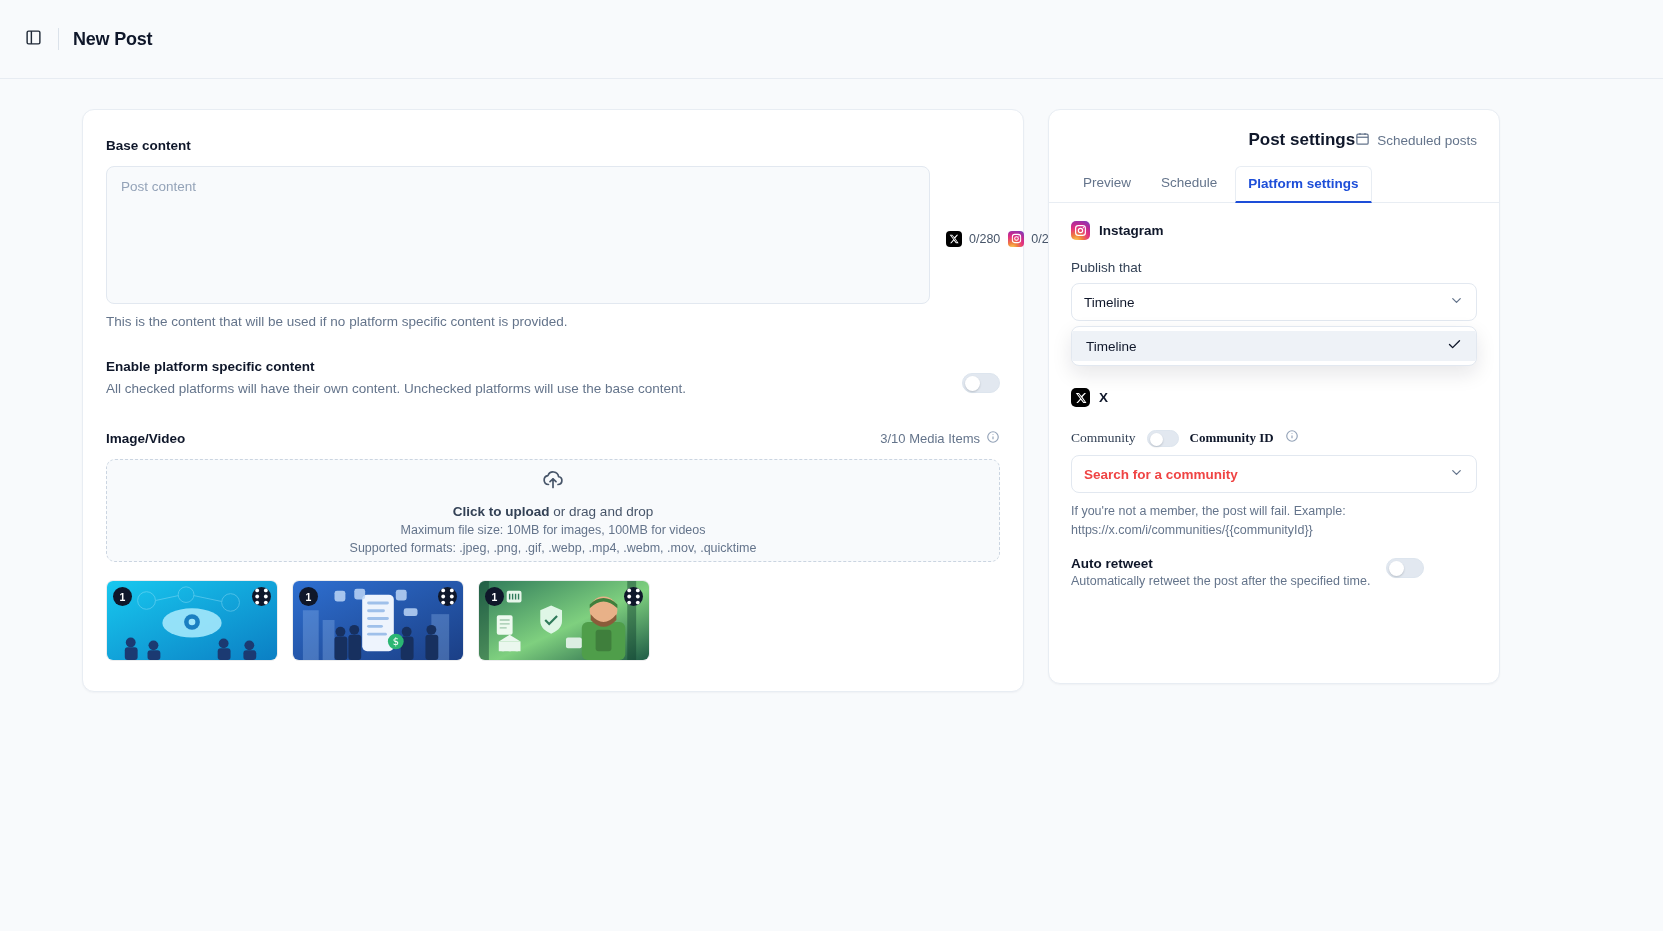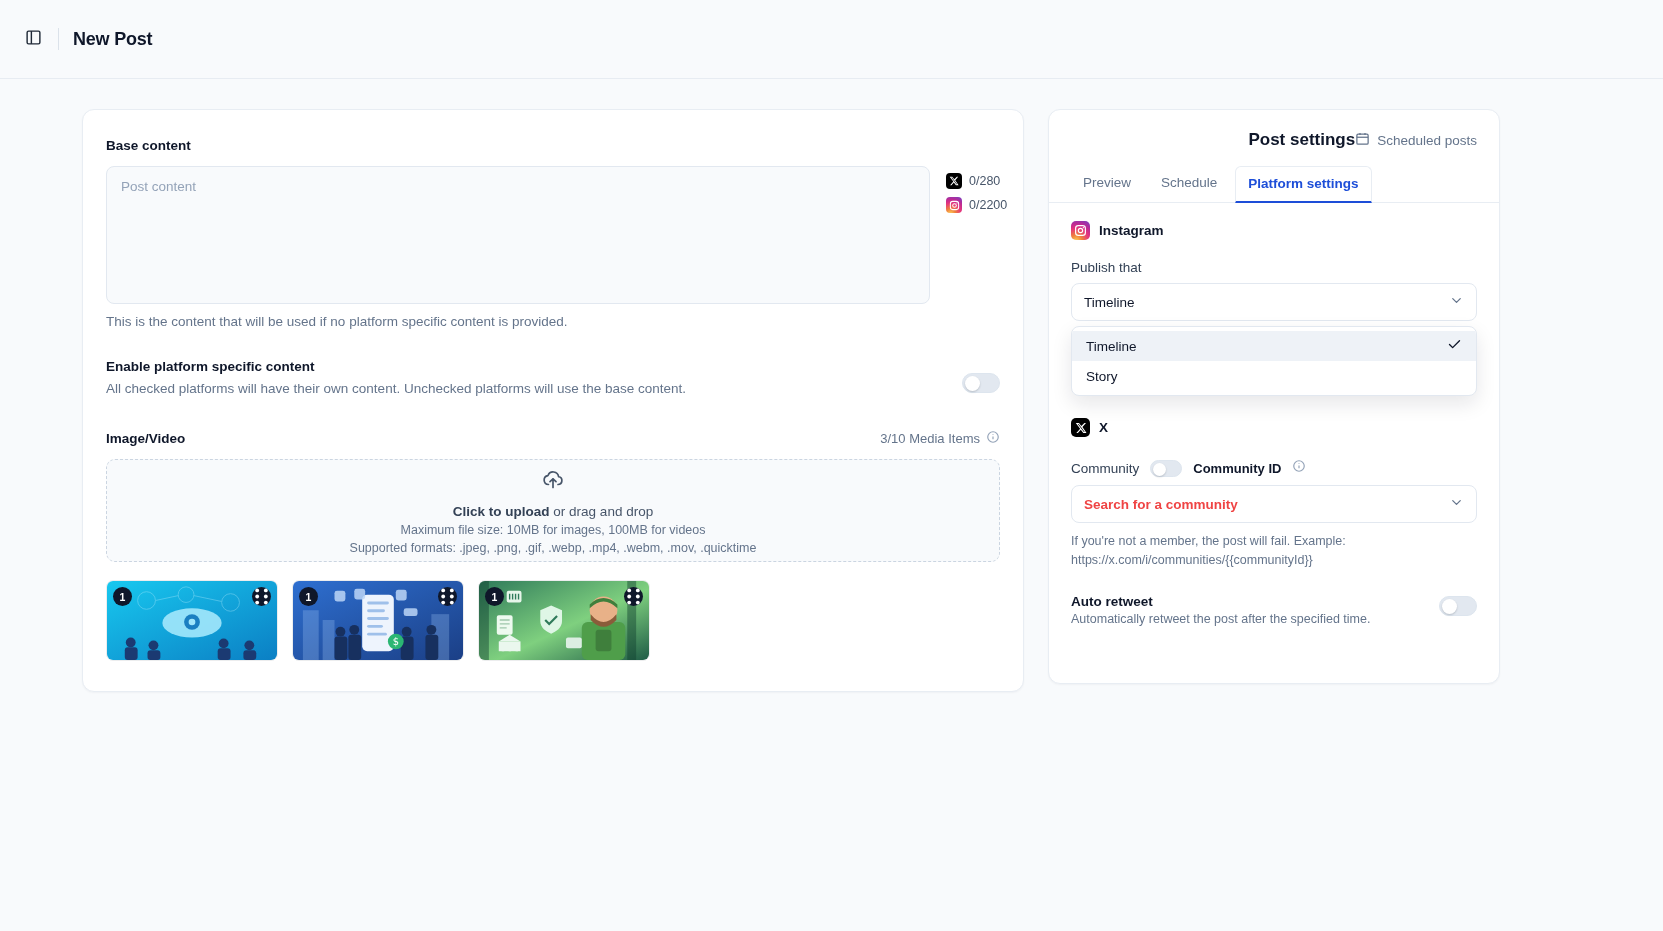--- a/index.html
+++ b/index.html
@@ -55,21 +55,21 @@
     background: #f8fafc;
     border: 1px solid #e2e8f0;
     border-radius: 8px;
     padding: 12px 14px;
     font-size: 13.5px;
     color: #0f172a;
     resize: none;
     font-family: "Liberation Sans", sans-serif;
   }
   .textarea::placeholder { color: #94a3b8; }
-  .counters { display: flex; flex-direction: column; gap: 8px; padding-top: 7px; }
+  .counters { display: flex; flex-direction: row; gap: 8px; padding-top: 7px; }
   .counter { display: flex; align-items: center; gap: 7px; font-size: 12.5px; color: #475569; }
 
   .icon-badge {
     width: 16px; height: 16px; border-radius: 4px;
     display: inline-flex; align-items: center; justify-content: center;
     flex: 0 0 16px;
   }
   .icon-x { background: #000; }
   .icon-ig {
     background: radial-gradient(circle at 28% 105%, #fdd05a 0%, #f0823c 24%, #e5357c 52%, #bb2a95 72%, #6f44c6 100%);
@@ -183,27 +183,27 @@
     padding: 4px 0;
   }
   .dd-item {
     height: 30px;
     display: flex; align-items: center; justify-content: space-between;
     padding: 0 14px;
     font-size: 13.5px; color: #0f172a; cursor: pointer;
   }
   .dd-item.selected { background: #eef2f7; }
 
-  .community-row { display: flex; align-items: center; gap: 11px; margin-top: 22px; }
+  .community-row { display: flex; align-items: center; gap: 11px; margin-top: 22px; font-family: Liberation Serif, serif; }
   .community-label { font-size: 13.5px; color: #334155; }
   .community-id { font-size: 13px; font-weight: bold; color: #0f172a; }
 
   .hint { font-size: 12.5px; color: #64748b; margin-top: 9px; line-height: 1.5; }
 
-  .auto-row { display: flex; align-items: flex-start; justify-content: space-between; margin-top: 24px; gap: 16px; }
+  .auto-row { display: flex; align-items: flex-start; margin-top: 16px; gap: 16px; }
   .auto-title { font-size: 13.5px; font-weight: bold; color: #0f172a; }
   .auto-sub { font-size: 12.5px; color: #64748b; margin-top: 3px; }
 
   .info-i { flex: 0 0 14px; }
 </style>
 </head>
 <body>
 
 <div class="topbar">
   <div class="sidebar-toggle">
@@ -499,23 +499,20 @@
 
       <div class="dropdown">
         <div class="dd-item selected">
           <span>Timeline</span>
           <span>
             <svg width="15" height="15" viewBox="0 0 24 24" fill="none" stroke="#0f172a" stroke-width="2.2" stroke-linecap="round" stroke-linejoin="round">
               <polyline points="20,6 9,17 4,12"></polyline>
             </svg>
           </span>
         </div>
-        <div class="dd-item">
-          <span>Story</span>
-        </div>
       </div>
 
       <div class="platform-row" style="margin-top:22px">
         <span class="icon-badge icon-x" style="width:19px;height:19px;border-radius:5px;flex:0 0 19px">
           <svg width="12" height="12" viewBox="0 0 24 24" fill="#ffffff">
             <path d="M18.9 2H22l-7.1 8.1L23 22h-6.4l-5-6.5L5.8 22H2.7l7.6-8.7L1.6 2H8l4.6 6L18.9 2zm-1.1 18h1.7L7.3 3.8H5.5L17.8 20z"></path>
           </svg>
         </span>
         <span class="platform-name">X</span>
       </div>

